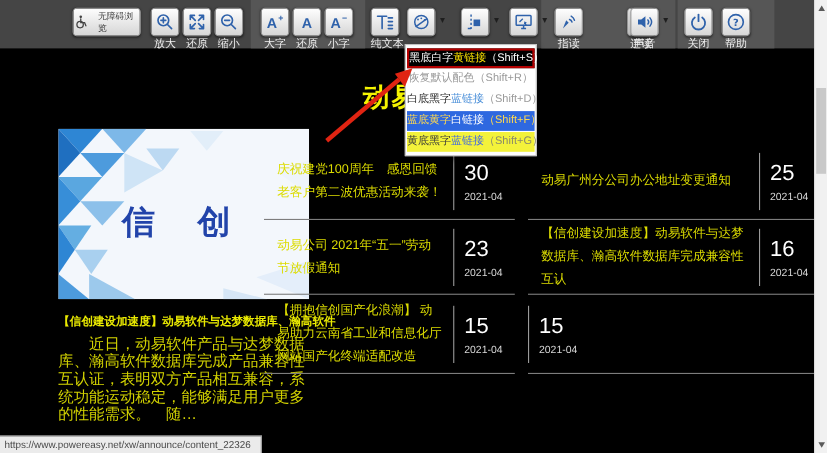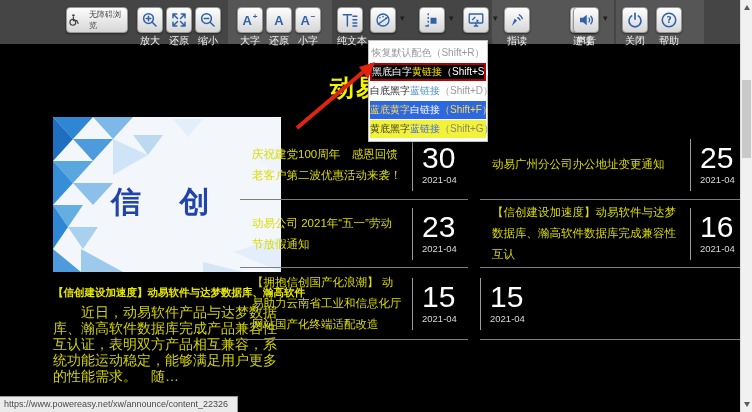--- a/index.html
+++ b/index.html
@@ -54,21 +54,21 @@
   .ncol{position:absolute;top:130px;}
   .ncol-mid{left:240px;width:228px;}
   .ncol-right{left:480px;width:266px;}
   .nrow{display:flex;align-items:center;border-bottom:1px solid #7d7d7d;box-sizing:border-box;}
   .nrow-1{height:70px;}
   .nrow-2{height:68px;}
   .nrow-3{height:72px;justify-content:space-between;}
   .ntitle{flex:1;padding:0 10px 0 12px;font-size:11.5px;line-height:21px;color:#dcdc00;cursor:pointer;}
   .ndate{width:46px;border-left:1px solid #9a9a9a;height:52px;display:flex;flex-direction:column;
         justify-content:center;padding-left:9px;}
-  .nday{font-size:30px;font-weight:300;color:#fff;line-height:26px;}
+  .nday{font-size:20px;font-weight:300;color:#fff;line-height:26px;}
   .nmonth{font-size:9.5px;color:#d8d8d8;margin-top:3px;}
 
   
   .statusbar{position:absolute;left:0;bottom:0;width:238px;height:16px;background:#ebebeb;
         border-top:1px solid #9a9a9a;border-right:1px solid #9a9a9a;box-sizing:border-box;
         font-size:9px;color:#4a4a4a;line-height:14px;padding-left:4px;z-index:20;
         white-space:nowrap;overflow:hidden;}
 
   
   .scrollbar{position:absolute;right:0;top:0;width:12px;height:412px;background:#f1f1f1;
@@ -269,22 +269,22 @@
           <text x="12" y="16.5" text-anchor="middle" font-size="12" font-weight="bold" fill="#2f62ab" font-family="DejaVu Sans, sans-serif">?</text>
         </svg>
     </div>
     <div class="tlabel">帮助</div>
   </div>
 </div>
 
 <div class="page-title">动易</div>
 
 <div class="menu">
+  <div class="mi mi-black"><span>黑底白字</span><span class="mlink">黄链接</span><span class="mshort">（Shift+S）</span></div>
   <div class="mi mi-default"><span>恢复默认配色</span><span class="mlink"></span><span class="mshort">（Shift+R）</span></div>
-  <div class="mi mi-black"><span>黑底白字</span><span class="mlink">黄链接</span><span class="mshort">（Shift+S）</span></div>
   <div class="mi mi-white"><span>白底黑字</span><span class="mlink">蓝链接</span><span class="mshort">（Shift+D）</span></div>
   <div class="mi mi-blue"><span>蓝底黄字</span><span class="mlink">白链接</span><span class="mshort">（Shift+F）</span></div>
   <div class="mi mi-yellow"><span>黄底黑字</span><span class="mlink">蓝链接</span><span class="mshort">（Shift+G）</span></div>
 </div>
 
 <svg class="anno" viewBox="0 0 752 412">
   <line x1="297" y1="128" x2="363" y2="72" stroke="#e02412" stroke-width="4"></line>
   <polygon points="375,62 359,67 368,79" fill="#e02412"></polygon>
 </svg>
 

